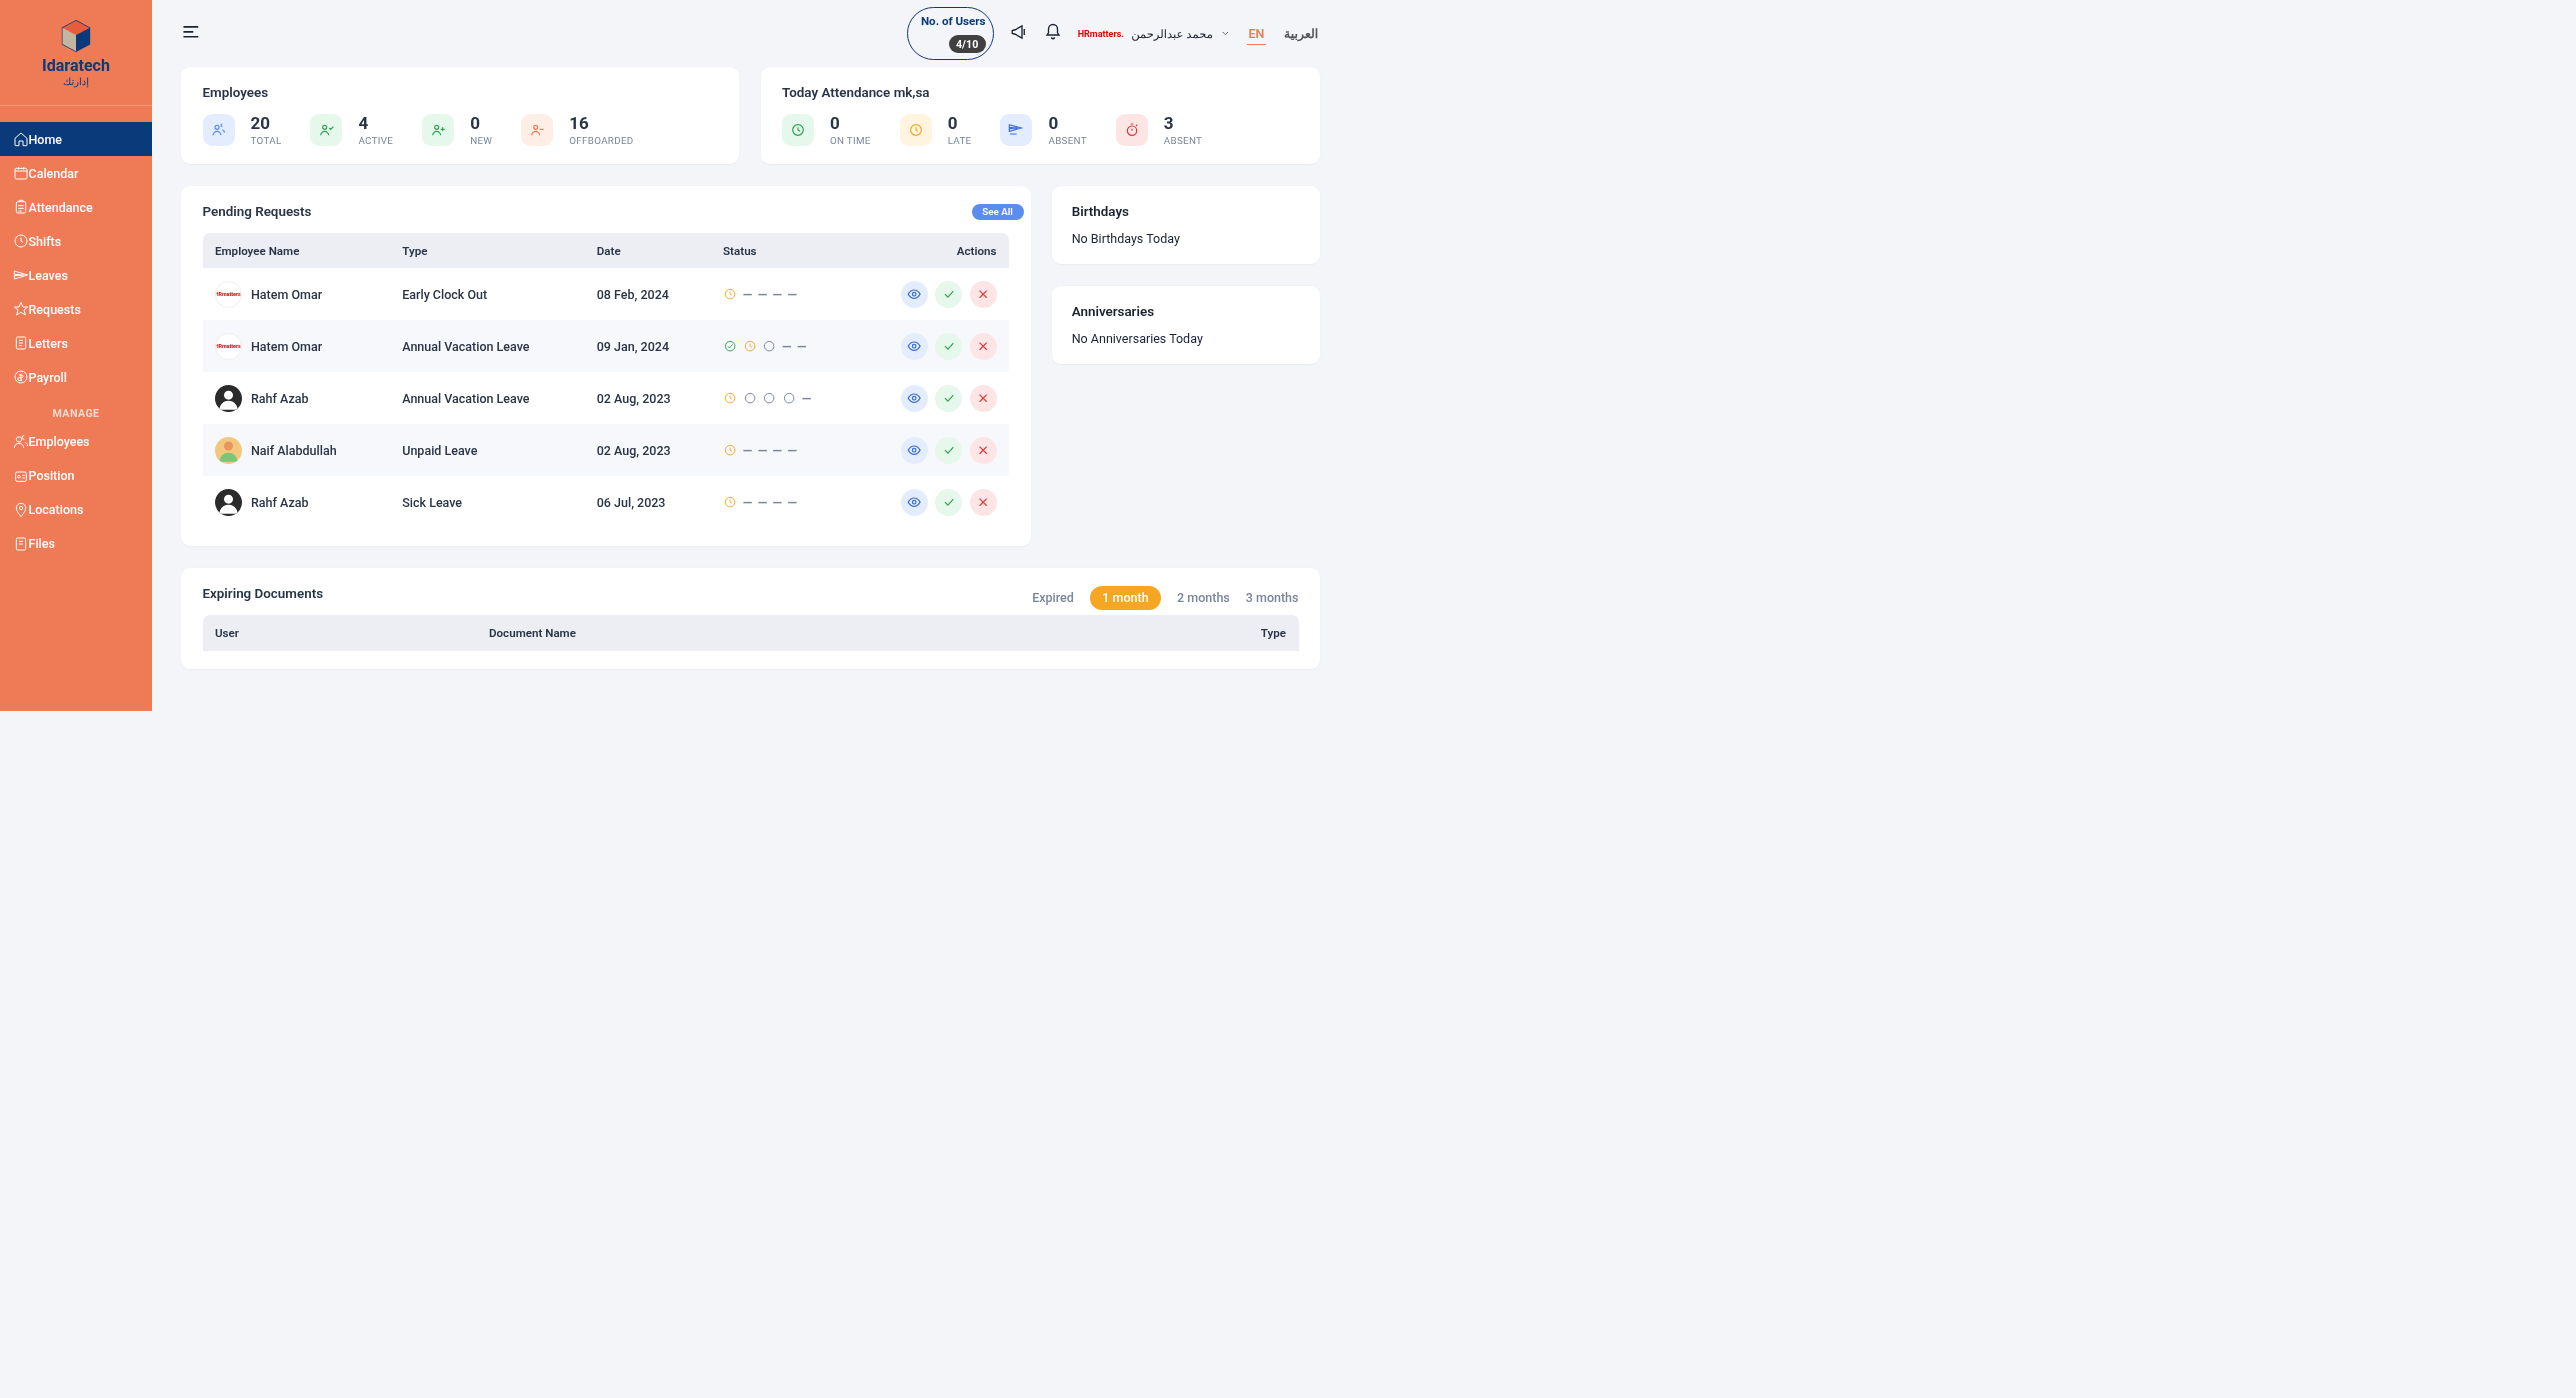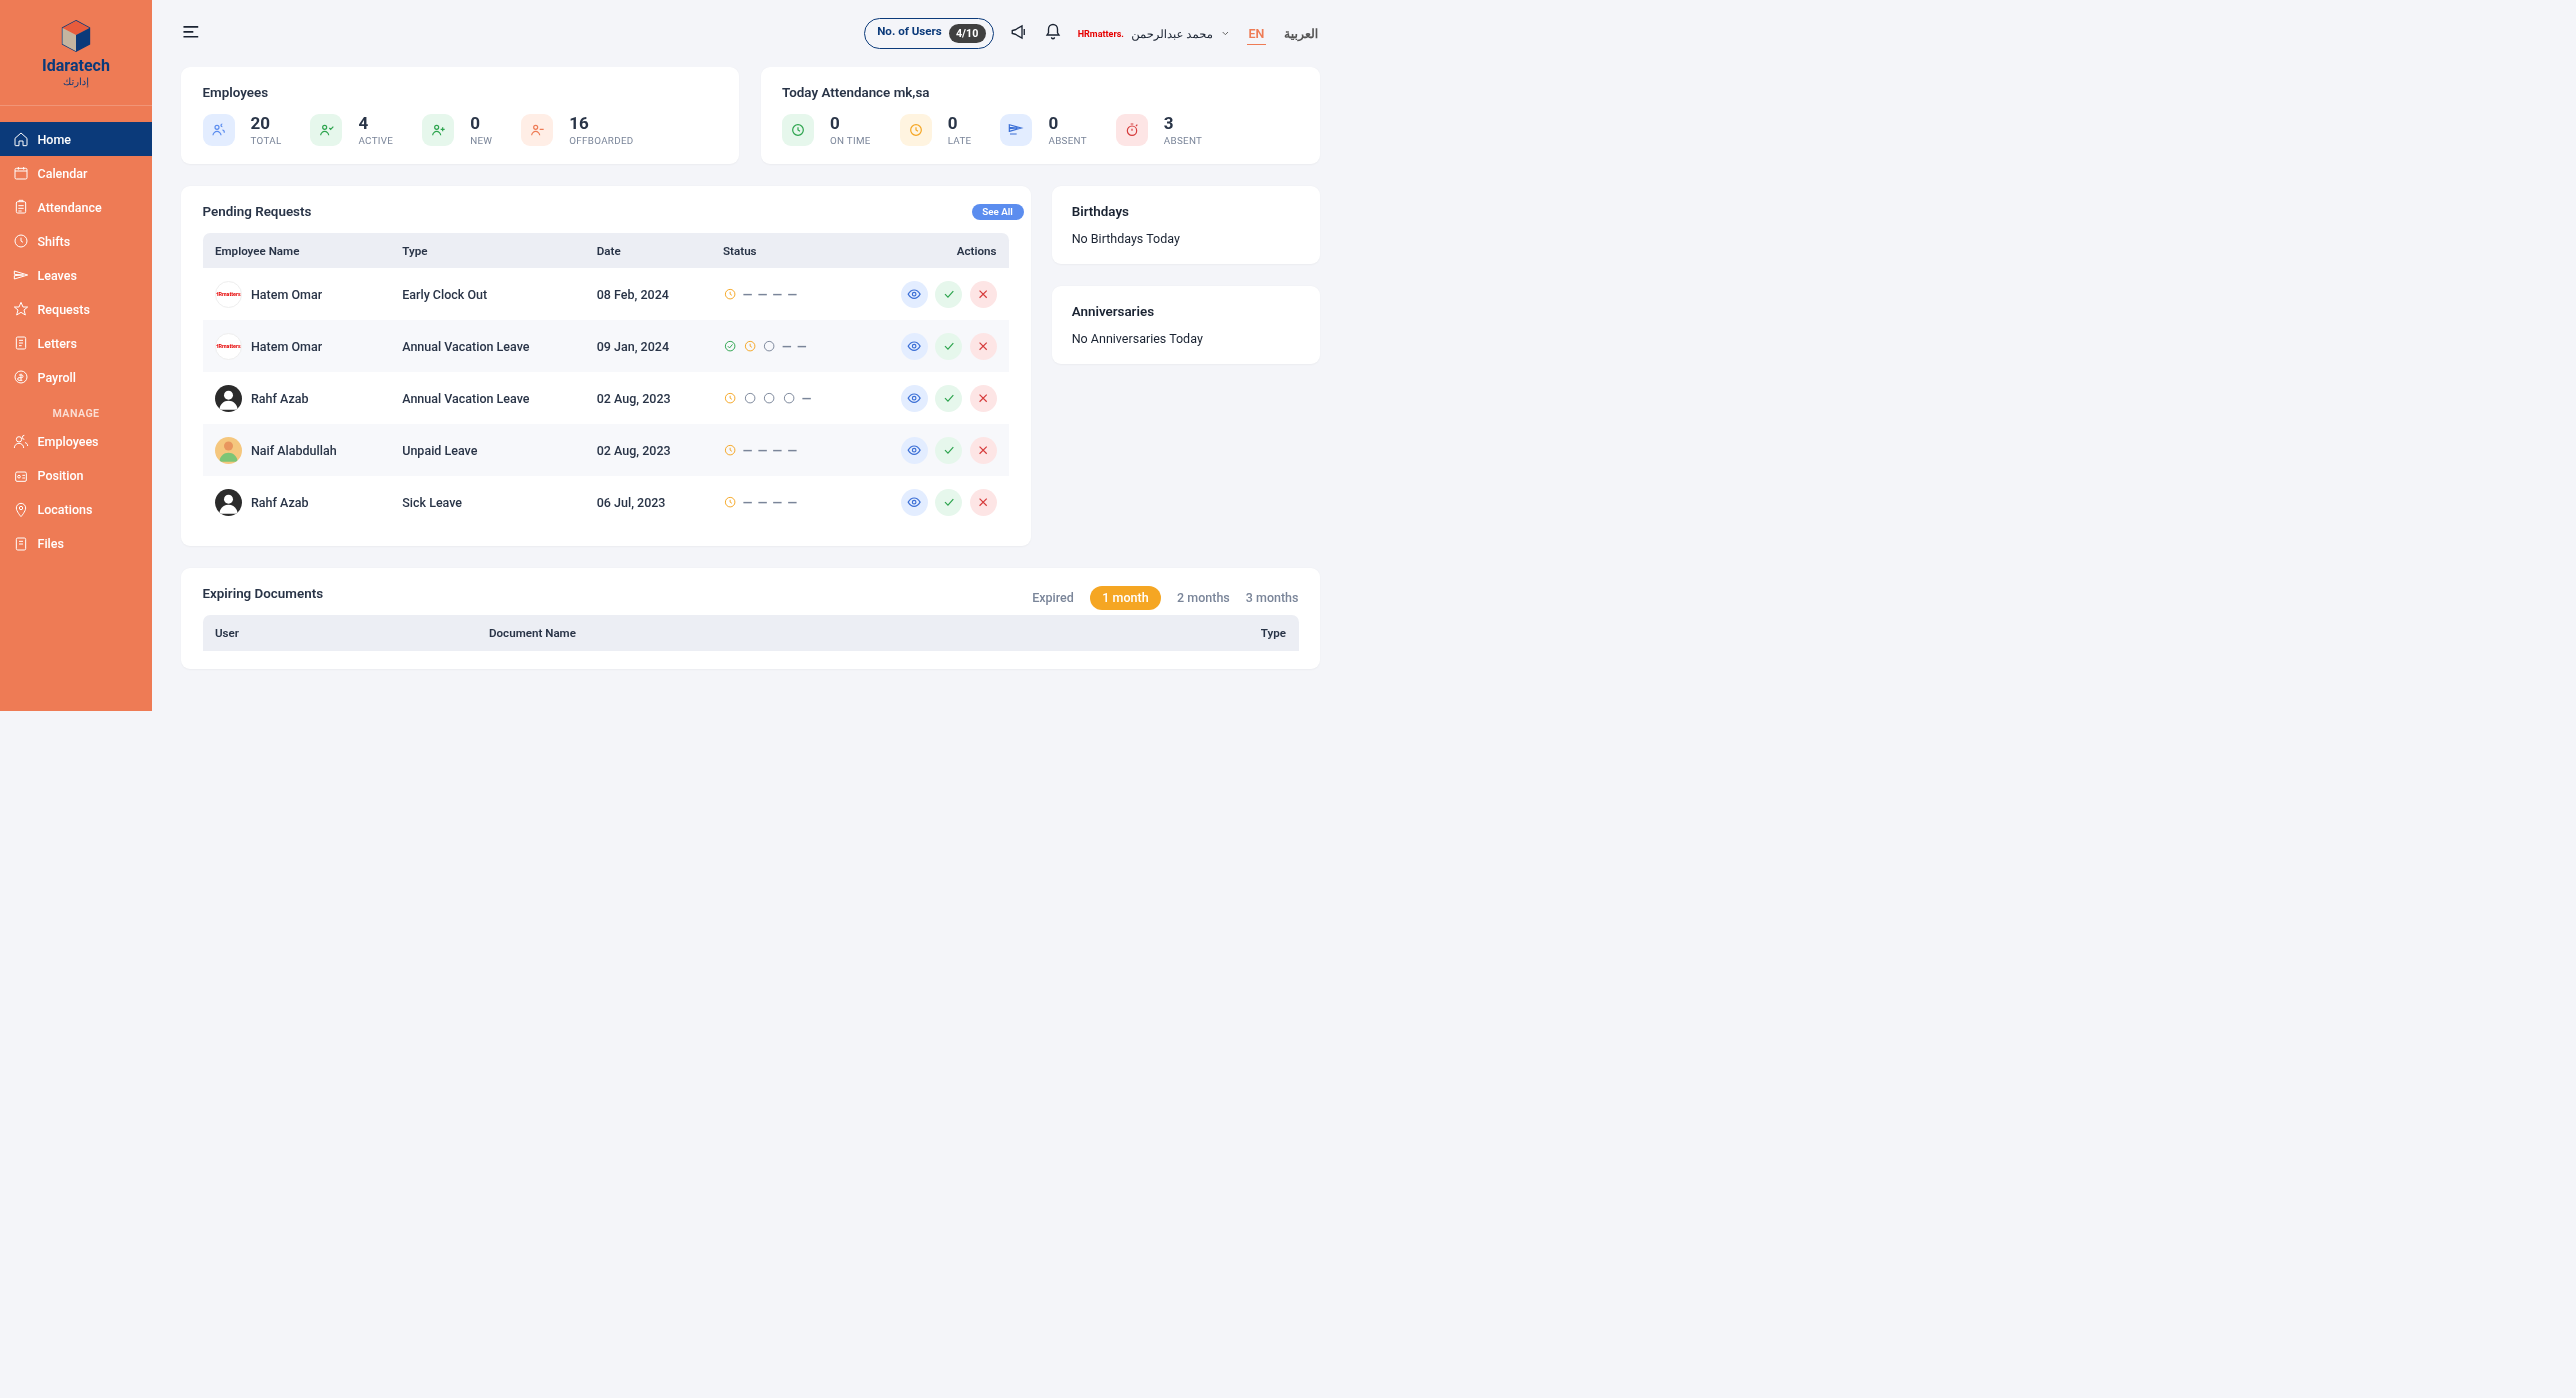--- a/index.html
+++ b/index.html
@@ -6,30 +6,30 @@
 body { background:#f4f5f9; color:#1a2332; width:1349px; height:711px; overflow:hidden; display:flex; }
 .sidebar { width:152px; background:#ee7b55; color:#fff; display:flex; flex-direction:column; flex-shrink:0;text-align:center; }
 .logo-area { height:106px; display:flex; flex-direction:column; align-items:center; justify-content:center; border-bottom:0.9px solid rgba(255,255,255,.2);}
 .logo-cube { width:36px; height:36px; margin-bottom:3.6px; }
 .logo-text { color:#0b3a7a; font-weight:700; font-size:16px; line-height:1; }
 .logo-sub { color:#0b3a7a; font-size:10px; margin-top:1.8px; }
 .hr-badge-area { display:flex; flex-direction:column; align-items:center; padding:18px 0 16px; border-bottom:0.9px solid rgba(255,255,255,.4); }
 .hr-hex { width:50px; height:50px; background:#fff; display:flex; align-items:center; justify-content:center; font-weight:700; color:#ee7b55; font-size:15px; clip-path:polygon(50% 0,93% 25%,93% 75%,50% 100%,7% 75%,7% 25%); margin-bottom:10.7px; border:2.7px solid #d86a46;}
 .hr-title { font-size:13.4px; font-weight:500; }
 .nav { flex:1; overflow-y:auto; padding-top:16px; }
-.nav-item { display:flex; align-items:center; gap:9px; padding:9px 12.5px; font-size:12.5px; cursor:pointer; font-weight:500;}
+.nav-item { display:flex; align-items:center; padding:9px 12.5px; font-size:12.5px; cursor:pointer; font-weight:500;}
 .nav-item.active { background:#0b3a7a; }
 .nav-item svg { width:16px; height:16px; flex-shrink:0; stroke:#fff; fill:none; stroke-width:1.5; }
 .nav-section { padding:12.5px 12.5px 5.4px; font-size:10.7px; color:rgba(255,255,255,.75); font-weight:600; letter-spacing:0.4px; }
 .main { flex:1; display:flex; flex-direction:column; overflow:hidden; }
 .topbar { height:67px; display:flex; align-items:center; padding:0 29px; gap:16px; }
 .hamburger { cursor:pointer; }
 .hamburger svg { width:19.7px; height:19.7px; stroke:#1a2332; stroke-width:2; }
 .topbar-spacer { flex:1; }
-.user-count { border:0.9px solid #0b3a7a; border-radius:894px; padding:5.4px 7.2px 5.4px 12.5px; display:flex; align-items:flex-start; gap:7px; font-size:11.6px; font-weight:700; color:#0b3a7a; }
+.user-count { border:0.9px solid #0b3a7a; border-radius:894px; padding:5.4px 7.2px 5.4px 12.5px; display:flex; align-items:flex-end; gap:7px; font-size:11.6px; font-weight:700; color:#0b3a7a;flex-direction:column; }
 .user-count .pill { background:#404040; color:#fff; border-radius:894px; padding:2.7px 7.2px; font-size:10.7px; }
 .top-icon { cursor:pointer; color:#1a2332; }
 .top-icon svg { width:18px; height:18px; stroke:currentColor; fill:none; stroke-width:1.8; }
 .user-chip { display:flex; align-items:center; gap:7.2px; font-size:11.6px; color:#1a2332; cursor:pointer; }
 .hrm-logo { color:#e60000; font-size:9px; font-weight:700; }
 .lang { font-size:12.5px; font-weight:600; padding:3.6px 1.8px; cursor:pointer; color:#555; }
 .lang.active { color:#ee7b55; border-bottom:1.8px solid #ee7b55; }
 .content { flex:1; overflow-y:auto; padding:0 29px 29px; }
 .row { display:flex; gap:21.5px; margin-bottom:21.5px; }
 .card { background:#fff; border-radius:9px; padding:18px 21.5px; box-shadow:0 0.9px 1.8px rgba(0,0,0,.04); }

